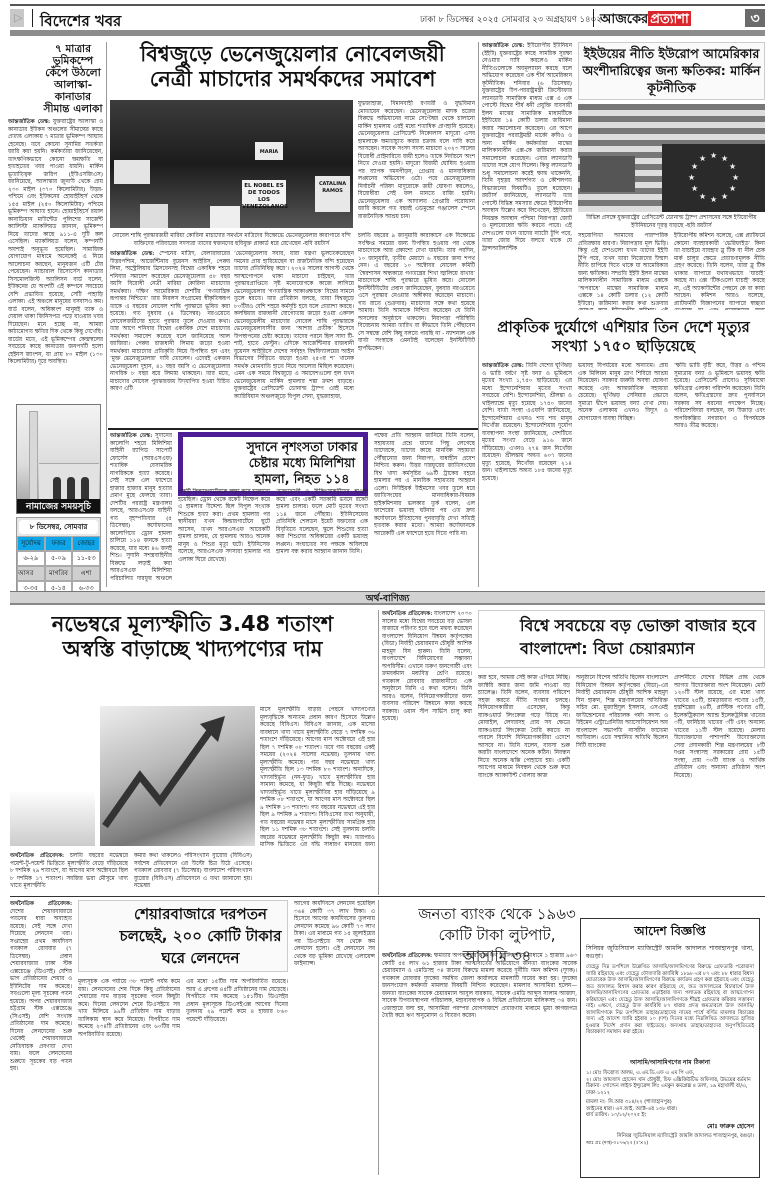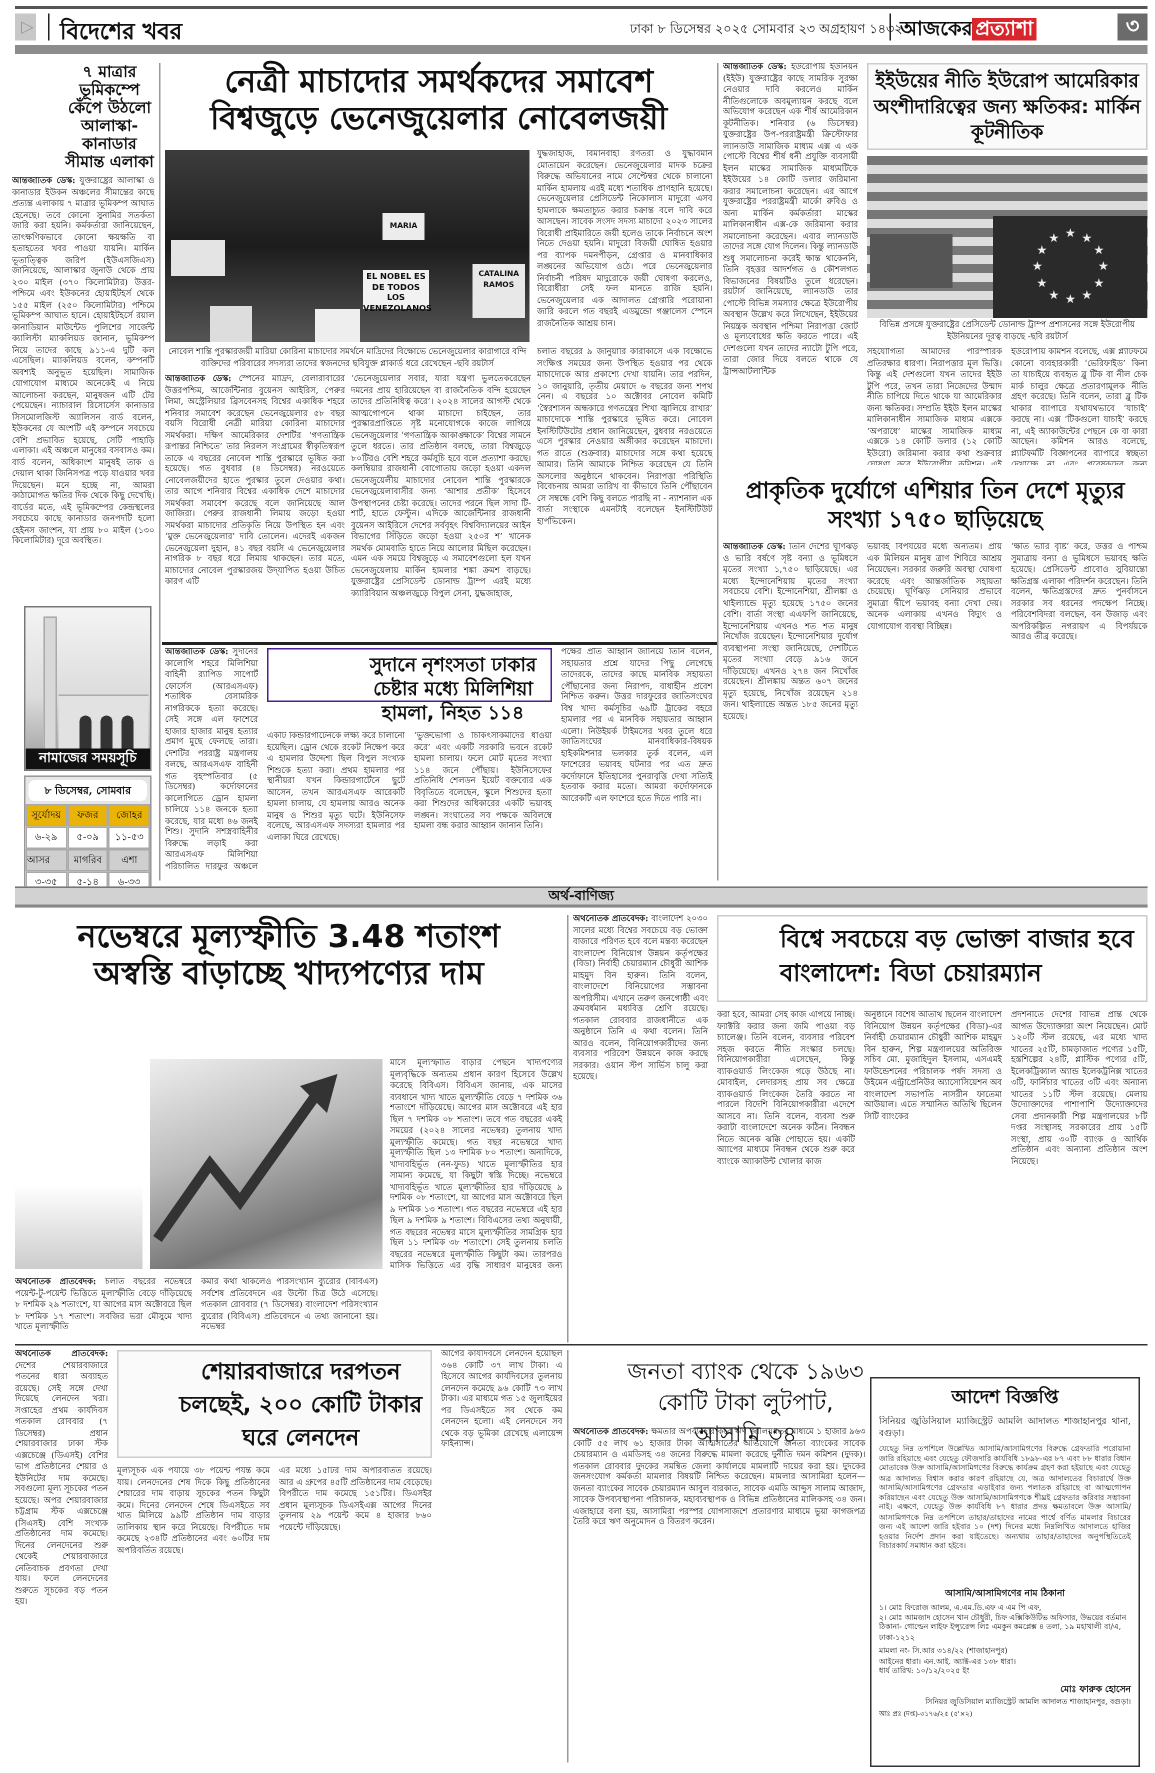--- a/index.html
+++ b/index.html
@@ -45,21 +45,21 @@
     <div style="position:absolute;left:12px;top:6px;width:9px;height:92px;background:#d8d8d8;border:1px solid #aaa;"></div>
     <div style="position:absolute;left:22px;top:58px;width:60px;height:42px;background:#e2e2e2;border-top:1px solid #aaa;"></div>
     <div style="position:absolute;left:36px;top:72px;width:8px;height:26px;background:#333;border-radius:4px 4px 0 0;"></div>
     <div style="position:absolute;left:50px;top:72px;width:8px;height:26px;background:#333;border-radius:4px 4px 0 0;"></div>
     <div style="position:absolute;left:64px;top:72px;width:8px;height:26px;background:#333;border-radius:4px 4px 0 0;"></div>
     <div style="position:absolute;left:0;bottom:0;width:100%;height:14px;background:#111;color:#fff;font-size:9px;font-weight:bold;text-align:center;line-height:14px;font-family:'DejaVu Sans',sans-serif;">নামাজের সময়সূচি</div>
   </div>
   <div style="margin-top:3px;border:1px solid #999;background:#e6e6e6;">
     <div style="font-size:7px;font-weight:bold;text-align:center;background:#fff;margin:2px;border-radius:4px;padding:1px 0;">৮ ডিসেম্বর, সোমবার</div>
     <div id="prayer-rows">
-        <div style="display: flex; font-size: 6.5px; background: #eab308;">
+        <div style="display: flex; font-size: 6.5px; background: #0ea5e9;">
           <div style="flex: 1 1 0%; text-align: center; border: 1px solid rgb(170, 170, 170); padding: 1px 0px;">সূর্যোদয়</div>
           <div style="flex: 1 1 0%; text-align: center; border: 1px solid rgb(170, 170, 170); padding: 1px 0px;">ফজর</div>
           <div style="flex: 1 1 0%; text-align: center; border: 1px solid rgb(170, 170, 170); padding: 1px 0px;">জোহর</div>
         </div>
         <div style="display: flex; font-size: 6.5px; background: rgb(255, 255, 255);">
           <div style="flex: 1 1 0%; text-align: center; border: 1px solid rgb(170, 170, 170); padding: 1px 0px;">৬-২৯</div>
           <div style="flex: 1 1 0%; text-align: center; border: 1px solid rgb(170, 170, 170); padding: 1px 0px;">৫-০৯</div>
           <div style="flex: 1 1 0%; text-align: center; border: 1px solid rgb(170, 170, 170); padding: 1px 0px;">১১-৫৩</div>
         </div>
         <div style="display: flex; font-size: 6.5px; background: rgb(207, 207, 207);">
@@ -73,22 +73,22 @@
           <div style="flex: 1 1 0%; text-align: center; border: 1px solid rgb(170, 170, 170); padding: 1px 0px;">৬-৩৩</div>
         </div>
       </div>
   </div>
 </div>
 
 <div class="rule-v" style="left:106px;top:42px;height:545px;"></div>
 
 <div class="abs" style="left:110px;top:42px;width:365px;height:385px;">
   <div class="hl" style="font-size:21px;line-height:25px;">
+    <div>বিশ্বজুড়ে ভেনেজুয়েলার নোবেলজয়ী</div>
     <div>নেত্রী মাচাদোর সমর্থকদের সমাবেশ</div>
-    <div>বিশ্বজুড়ে ভেনেজুয়েলার নোবেলজয়ী</div>
   </div>
   <div class="photo" style="left:0;top:58px;width:243px;height:128px;background:linear-gradient(180deg,#3c3c3c,#1c1c1c 50%,#555);">
     <div style="position:absolute;left:132px;top:80px;width:44px;height:26px;background:#f2f2f2;color:#111;font-size:5.5px;font-weight:bold;text-align:center;line-height:7px;padding-top:2px;font-family:'DejaVu Sans',sans-serif;">EL NOBEL ES DE TODOS LOS VENEZOLANOS</div>
     <div style="position:absolute;left:145px;top:42px;width:28px;height:18px;background:#ececec;color:#111;font-size:5px;font-weight:bold;text-align:center;line-height:18px;font-family:'DejaVu Sans',sans-serif;">MARIA</div>
     <div style="position:absolute;left:205px;top:76px;width:35px;height:36px;background:#e8e8e8;color:#111;font-size:5px;font-weight:bold;text-align:center;line-height:7px;padding-top:4px;font-family:'DejaVu Sans',sans-serif;">CATALINA RAMOS</div>
     <div style="position:absolute;left:4px;top:60px;width:36px;height:24px;background:#e4e4e4;"></div>
     <div style="position:absolute;left:100px;top:106px;width:30px;height:22px;background:#eee;"></div>
     <div style="position:absolute;left:30px;top:104px;width:28px;height:24px;background:#ddd;"></div>
   </div>
   <div class="body-text" style="position:absolute;left:248px;top:58px;width:117px;height:128px;">
@@ -158,21 +158,21 @@
   <div class="body-text" style="position:absolute;left:192px;top:44px;width:91px;height:222px;">
     <span>‘ক্ষতি ভারি বৃষ্টি’ করে, উত্তর ও পশ্চিম সুমাত্রায় বন্যা ও ভূমিধসে ভয়াবহ ক্ষতি হয়েছে। প্রেসিডেন্ট প্রাবোও সুবিয়ান্তো ক্ষতিগ্রস্ত এলাকা পরিদর্শন করেছেন। তিনি বলেন, ক্ষতিগ্রস্তদের দ্রুত পুনর্বাসনে সরকার সব ধরনের পদক্ষেপ নিচ্ছে। পরিবেশবিদরা বলছেন, বন উজাড় এবং অপরিকল্পিত নগরায়ণ এ বিপর্যয়কে আরও তীব্র করেছে।</span>
   </div>
 </div>
 
 <div class="abs" style="left:110px;top:432px;width:365px;height:155px;">
   <div class="body-text" style="position:absolute;left:0;top:0;width:62px;height:150px;">
     <b>আন্তর্জাতিক ডেস্ক:</b>
     <span>সুদানের কালোগি শহরে মিলিশিয়া বাহিনী র‌্যাপিড সাপোর্ট ফোর্সেস (আরএসএফ) শতাধিক বেসামরিক নাগরিককে হত্যা করেছে। সেই সঙ্গে এল ফাশেরে হাজার হাজার মানুষ হত্যার প্রমাণ মুছে ফেলছে তারা। দেশটির পররাষ্ট্র মন্ত্রণালয় বলছে, আরএসএফ বাহিনী গত বৃহস্পতিবার (৫ ডিসেম্বর) কর্দোফানের কালোগিতে ড্রোন হামলা চালিয়ে ১১৪ জনকে হত্যা করেছে, যার মধ্যে ৪৬ জনই শিশু। সুদানি সশস্ত্রবাহিনীর বিরুদ্ধে লড়াই করা আরএসএফ মিলিশিয়া পরিচালিত দারফুর অঞ্চলে এ হামলা চালানো হয়েছে।</span>
   </div>
-  <div style="position:absolute;left:68px;top:0;width:190px;height:36px;border:1px solid #4c1d95;padding-left:23px;">
+  <div style="position:absolute;left:68px;top:0;width:190px;height:64px;border:5px solid #4c1d95;padding-left:23px;">
     <div class="hl-thin" style="font-size:12.5px;line-height:16px;padding-top:2px;font-weight:bold;">সুদানে নৃশংসতা ঢাকার চেষ্টার মধ্যে মিলিশিয়া হামলা, নিহত ১১৪</div>
   </div>
   <div class="body-text" style="position:absolute;left:68px;top:56px;width:92px;height:94px;">
     <span>একটি কিন্ডারগার্টেনকে লক্ষ্য করে চালানো হয়েছিল। ড্রোন থেকে রকেট নিক্ষেপ করে এ হামলার উদ্দেশ্য ছিল বিপুল সংখ্যক শিশুকে হত্যা করা। প্রথম হামলার পর স্থানীয়রা যখন কিন্ডারগার্টেনে ছুটে আসেন, তখন আরএসএফ আরেকটি হামলা চালায়, যে হামলায় আরও অনেক মানুষ ও শিশুর মৃত্যু ঘটে। ইউনিসেফ বলেছে, আরএসএফ সদস্যরা হামলার পর এলাকা ঘিরে রেখেছে।</span>
   </div>
   <div class="body-text" style="position:absolute;left:166px;top:56px;width:92px;height:94px;">
     <span>‘ভুক্তভোগী ও চিকিৎসাকর্মীদের ধাওয়া করে’ এবং একটি সরকারি ভবনে রকেট হামলা চালায়। ফলে মোট মৃতের সংখ্যা ১১৪ জনে পৌঁছায়। ইউনিসেফের প্রতিনিধি শেলডন ইয়েট বক্তব্যের এক বিবৃতিতে বলেছেন, স্কুলে শিশুদের হত্যা করা শিশুদের অধিকারের একটি ভয়াবহ লঙ্ঘন। সংঘাতের সব পক্ষকে অবিলম্বে হামলা বন্ধ করার আহ্বান জানান তিনি।</span>
   </div>
   <div class="body-text" style="position:absolute;left:264px;top:0;width:101px;height:150px;">
     <span>পক্ষের প্রতি আহ্বান জানিয়ে তিনি বলেন, সহায়তার প্রশ্নে যাদের পিছু লেগেছে তাদেরকে, তাদের কাছে মানবিক সহায়তা পৌঁছানোর জন্য নিরাপদ, বাধাহীন প্রবেশ নিশ্চিত করুন। উত্তর দারফুরের জাতিসংঘের বিশ্ব খাদ্য কর্মসূচির ৬৯টি ট্রাকের বহরে হামলার পর এ মানবিক সহায়তার আহ্বান এলো। নিউইয়র্ক টাইমসের খবর তুলে ধরে জাতিসংঘের মানবাধিকার-বিষয়ক হাইকমিশনার ভলকার তুর্ক বলেন, এল ফাশেরের ভয়াবহ ঘটনার পর এত দ্রুত কর্দোফানে ইতিহাসের পুনরাবৃত্তি দেখা সত্যিই হতবাক করার মতো। আমরা কর্দোফানকে আরেকটি এল ফাশেরে হতে দিতে পারি না।</span>

